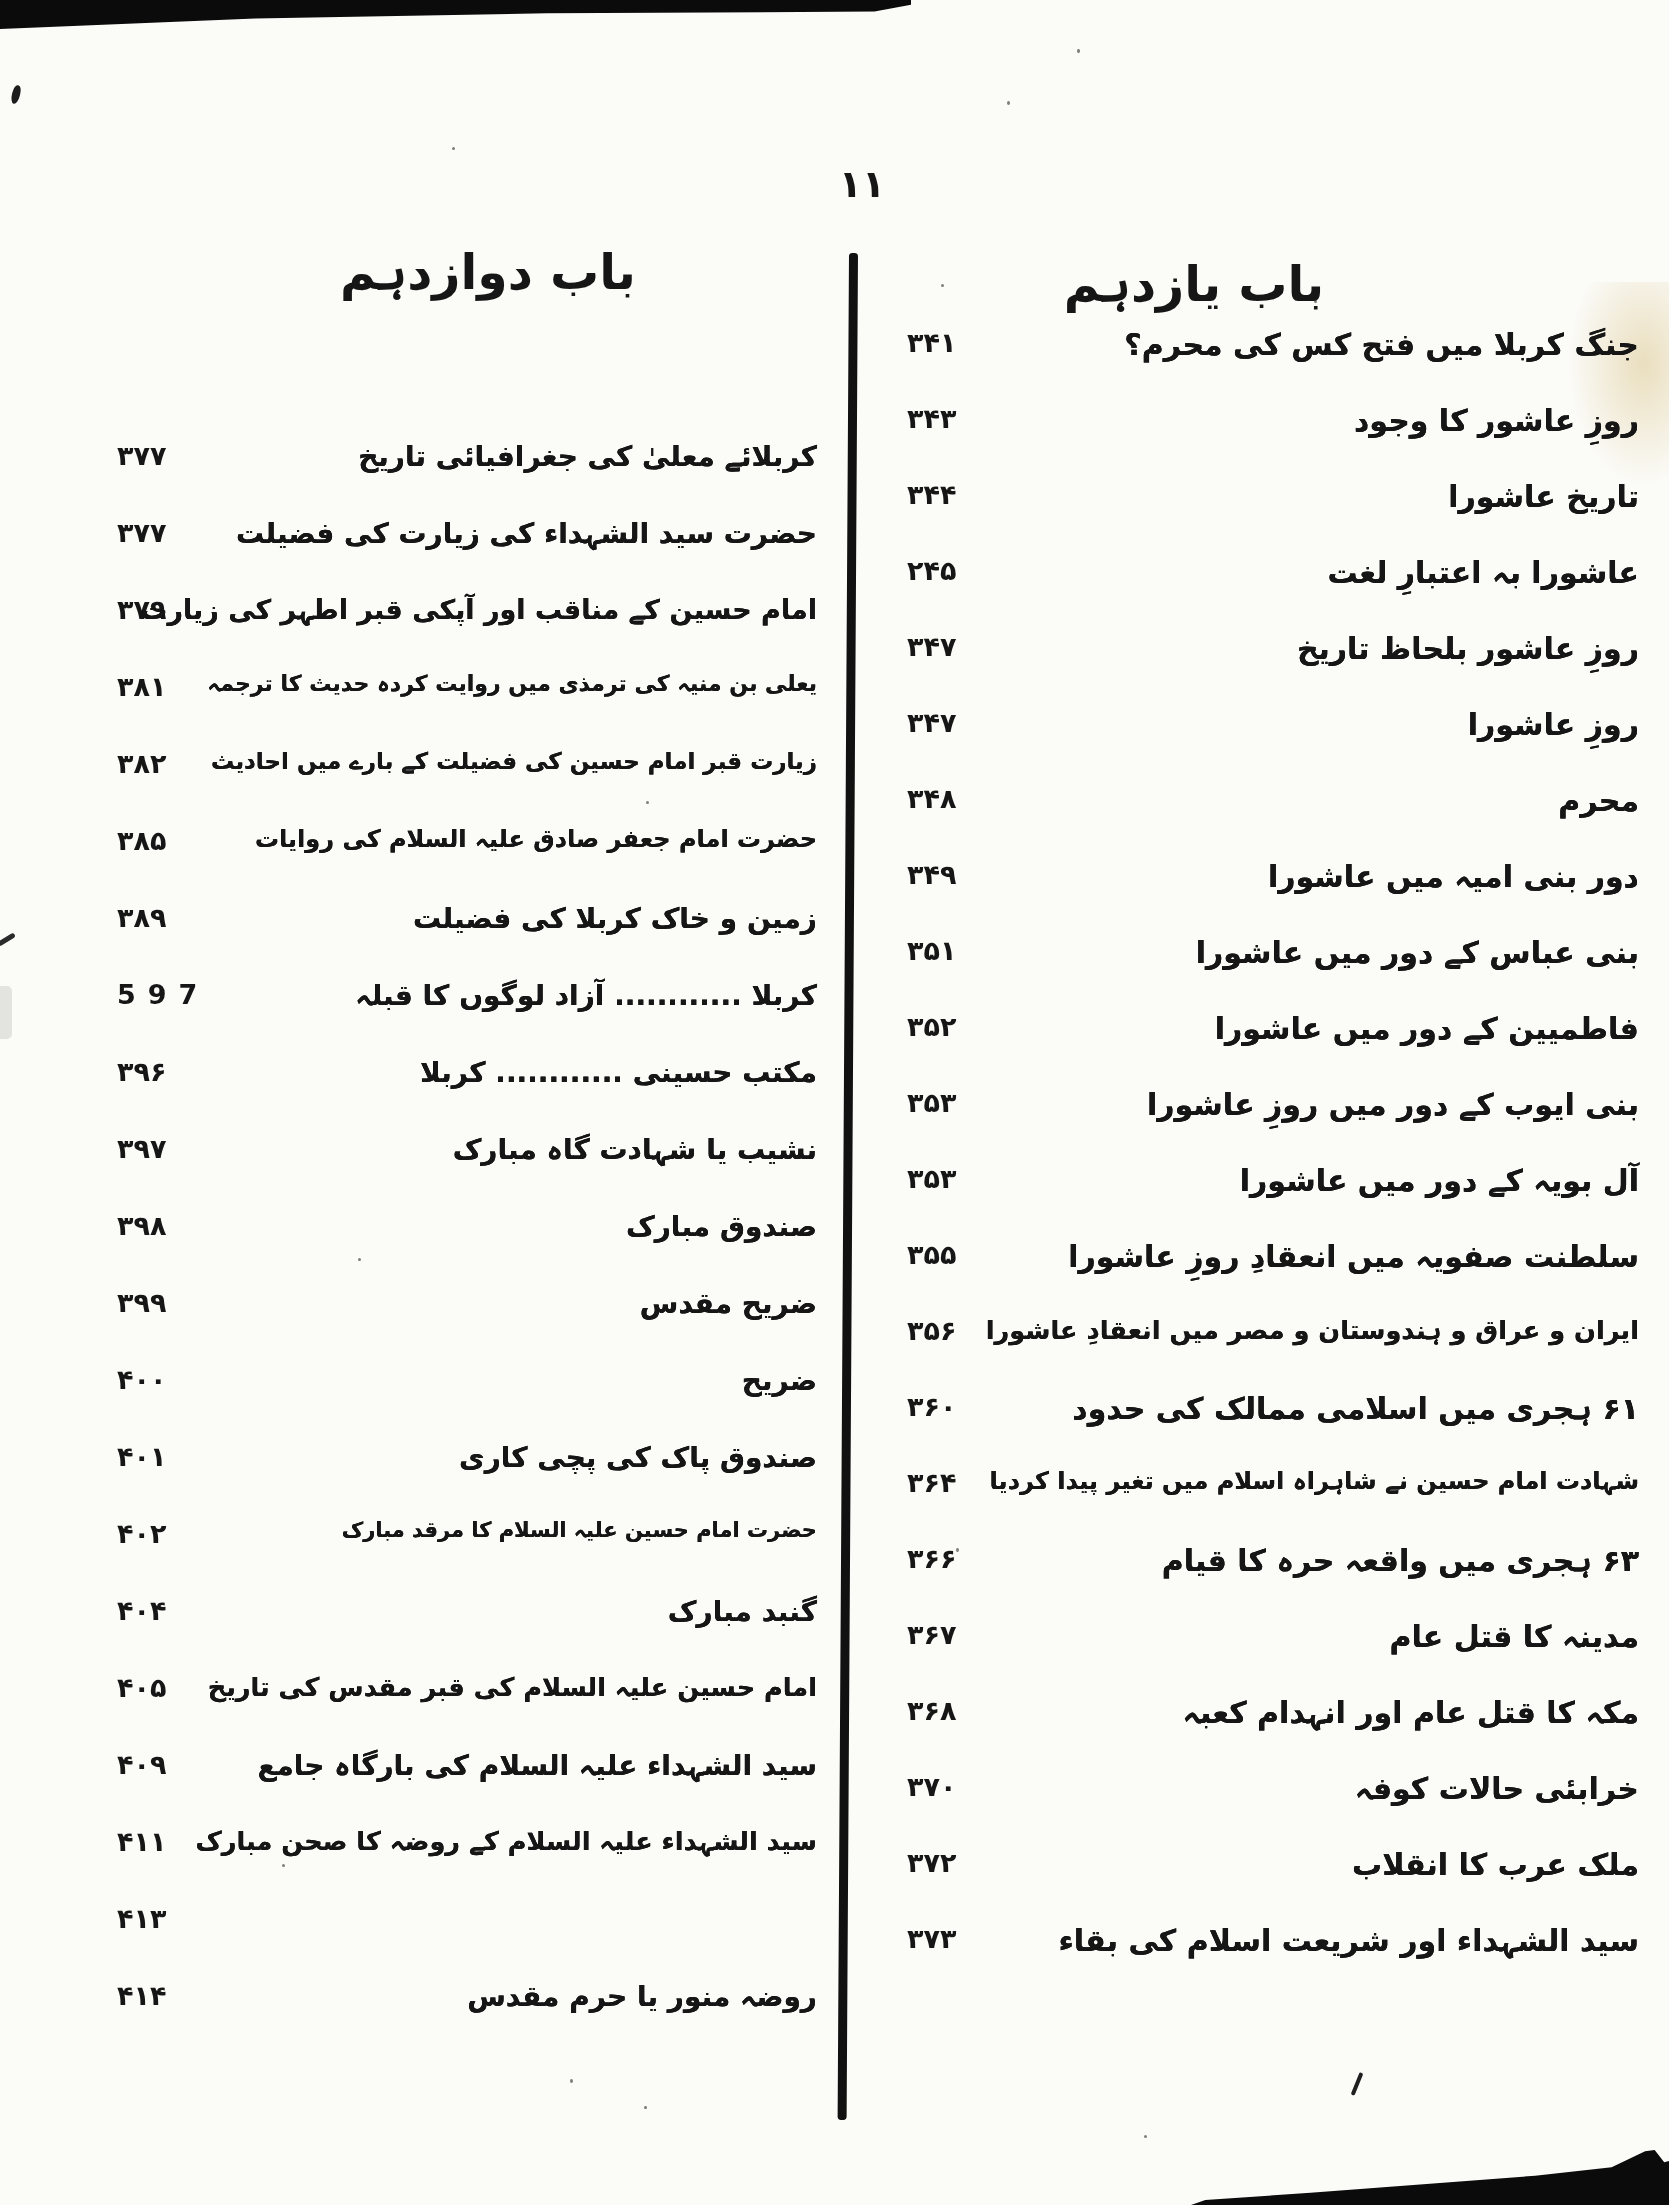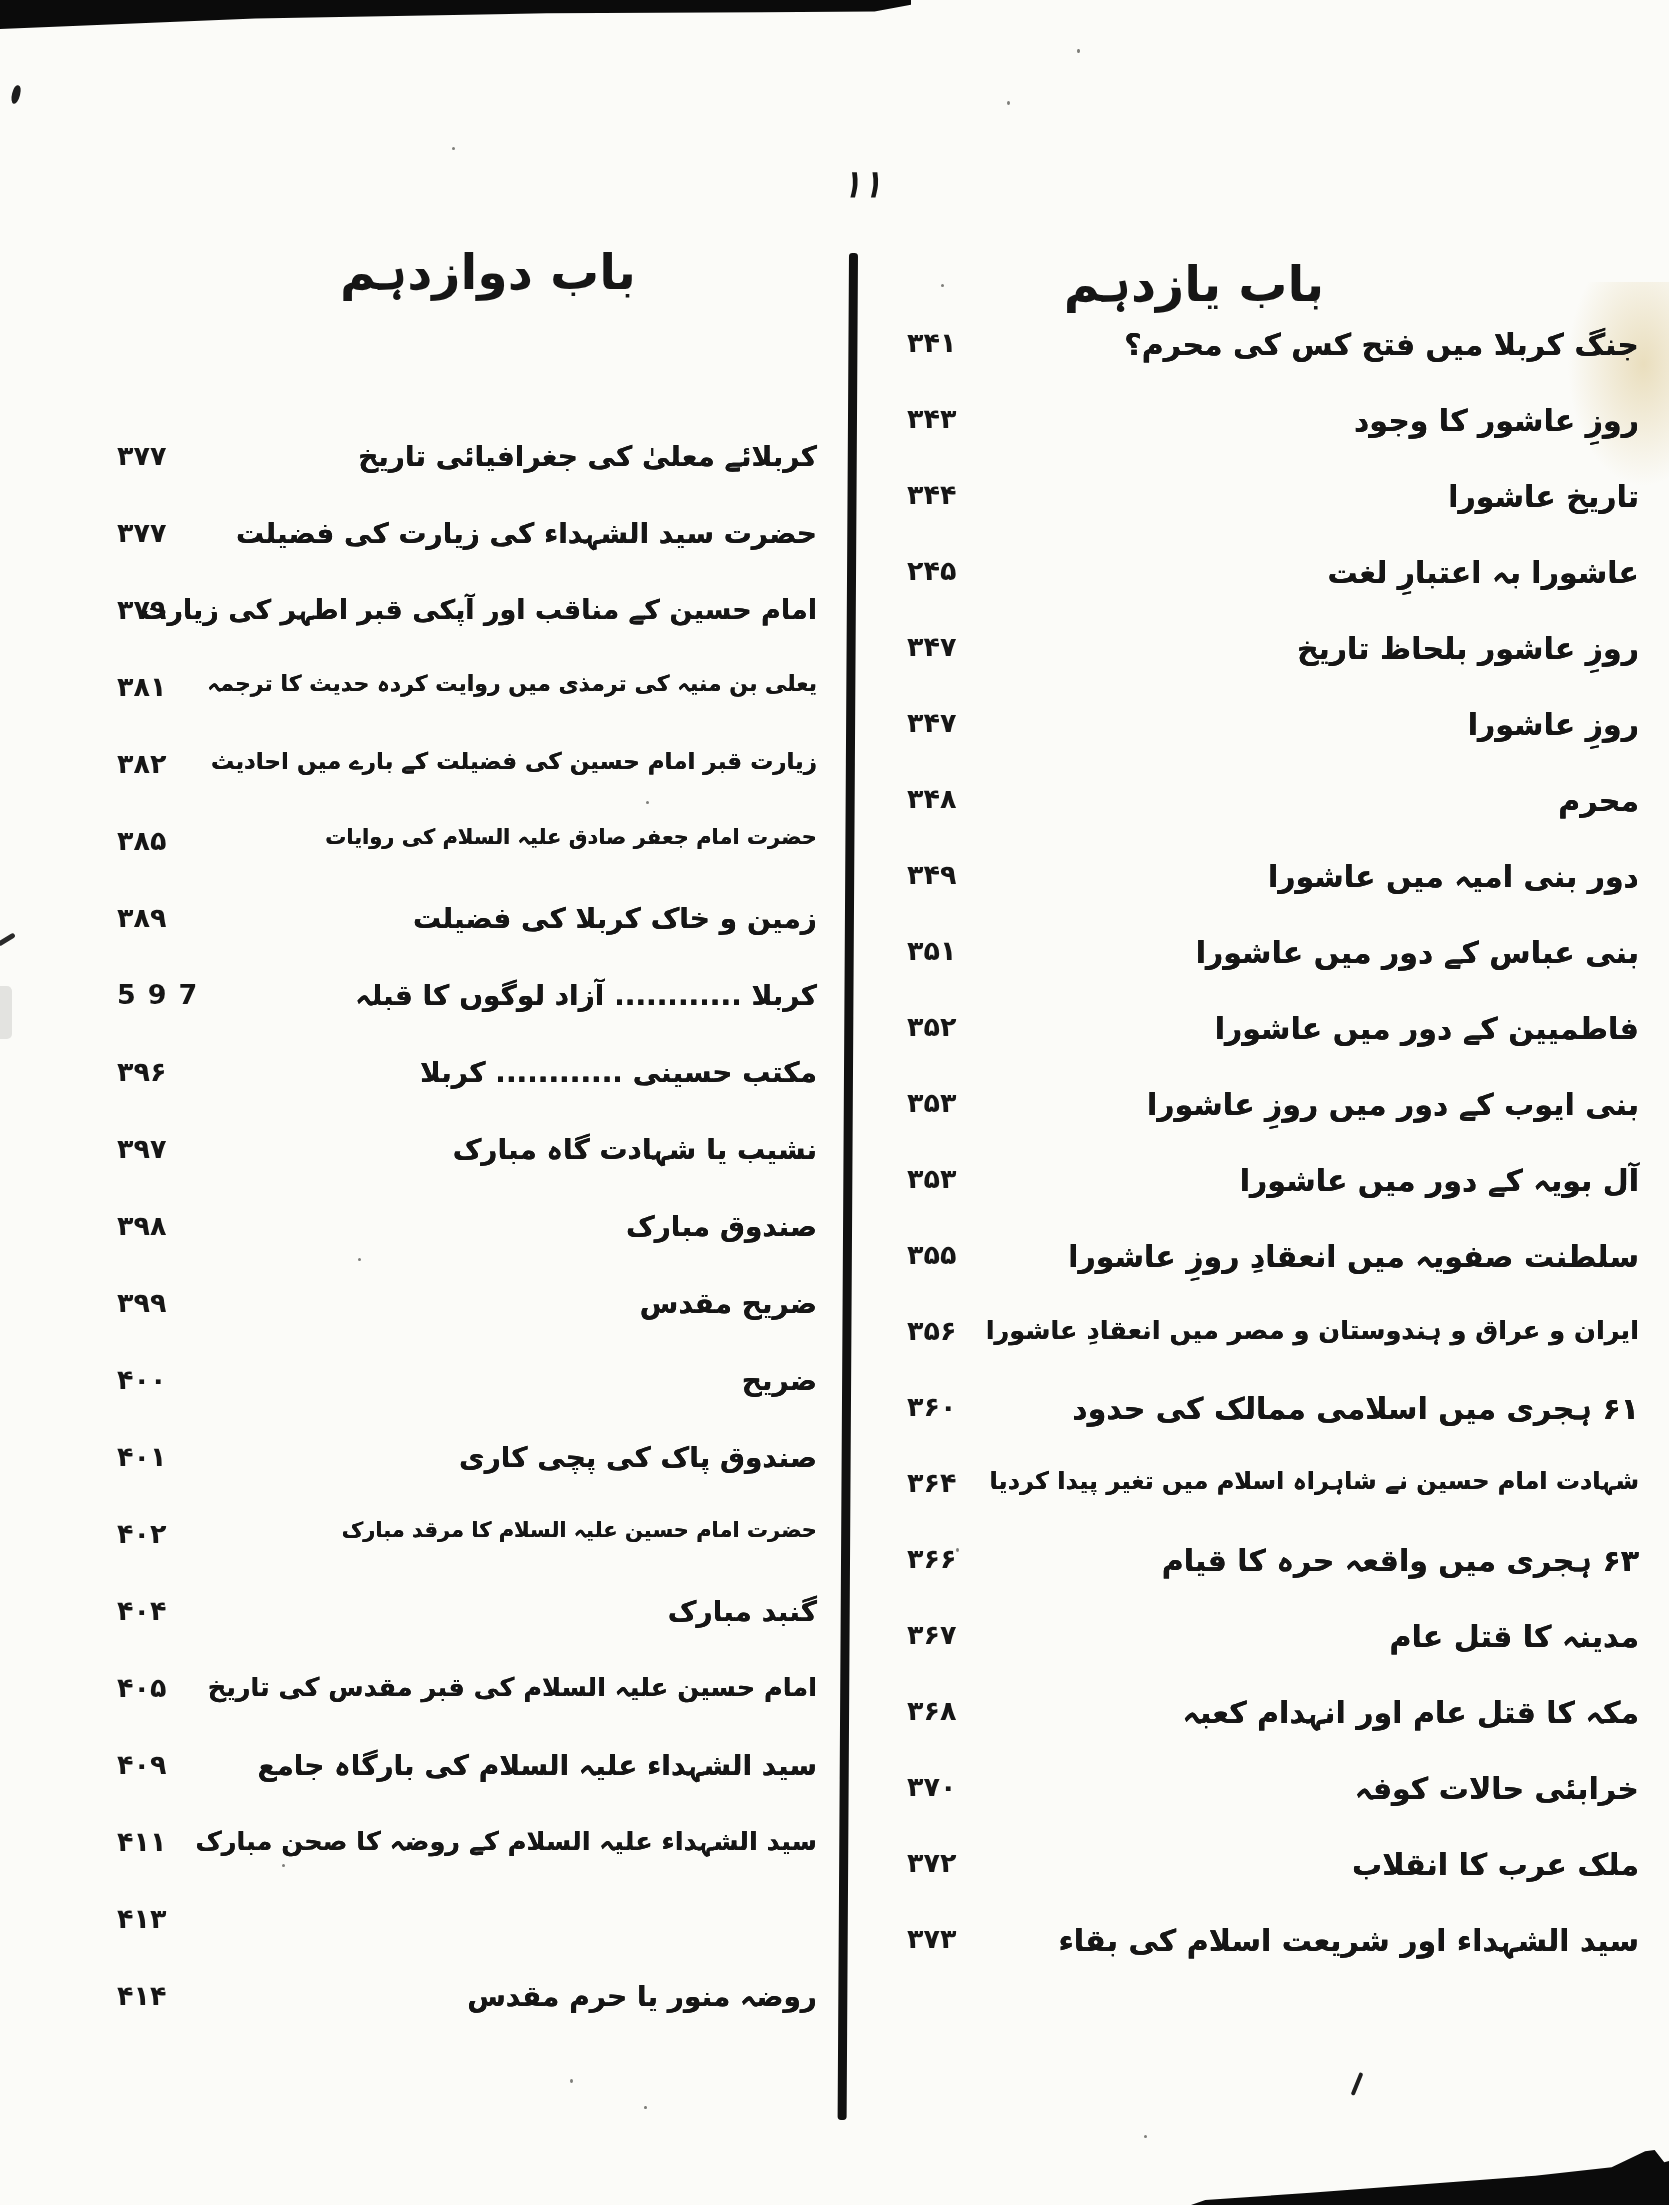--- a/index.html
+++ b/index.html
@@ -50,21 +50,20 @@
   
   .divider {
     position:absolute; left:849px; top:253px; width:9.4px; height:1867px;
     background:#111; border-radius:3.4px;
     transform:rotate(0.35deg); transform-origin:top center;
   }
   .page-num {
     position:absolute; left:828px; top:162px; width:68px;
     text-align:center; font-size:38px; font-weight:bold; letter-spacing:4.3px;
     direction:rtl;
-    font-style:italic;
   }
   .col-header {
     position:absolute; font-size:49px; font-weight:bold; direction:rtl;
     width:376px; text-align:center; white-space:nowrap;
   }
   #right-header { left:1006px; top:256px; }
   #left-header  { left:300px;  top:244px; }
 
   .entries { position:absolute; display:flex; flex-direction:column; }
   #right-entries { left:888px; top:327px;  width:751px; }
@@ -229,21 +228,21 @@
       <div class="toc-row">
         <span class="pagenum">۳۸۱</span>
         <span class="title" style="font-size: 22px;">یعلی بن منیہ کی ترمذی میں روایت کردہ حدیث کا ترجمہ</span>
       </div>
       <div class="toc-row">
         <span class="pagenum">۳۸۲</span>
         <span class="title" style="font-size: 23px;">زیارت قبر امام حسین کی فضیلت کے بارے میں احادیث</span>
       </div>
       <div class="toc-row">
         <span class="pagenum">۳۸۵</span>
-        <span class="title" style="font-size: 21px;">حضرت امام جعفر صادق علیہ السلام کی روایات</span>
+        <span class="title" style="font-size: 24px;">حضرت امام جعفر صادق علیہ السلام کی روایات</span>
       </div>
       <div class="toc-row">
         <span class="pagenum">۳۸۹</span>
         <span class="title">زمین و خاک کربلا کی فضیلت</span>
       </div>
       <div class="toc-row">
         <span class="pagenum">597</span>
         <span class="title">کربلا ............ آزاد لوگوں کا قبلہ</span>
       </div>
       <div class="toc-row">

